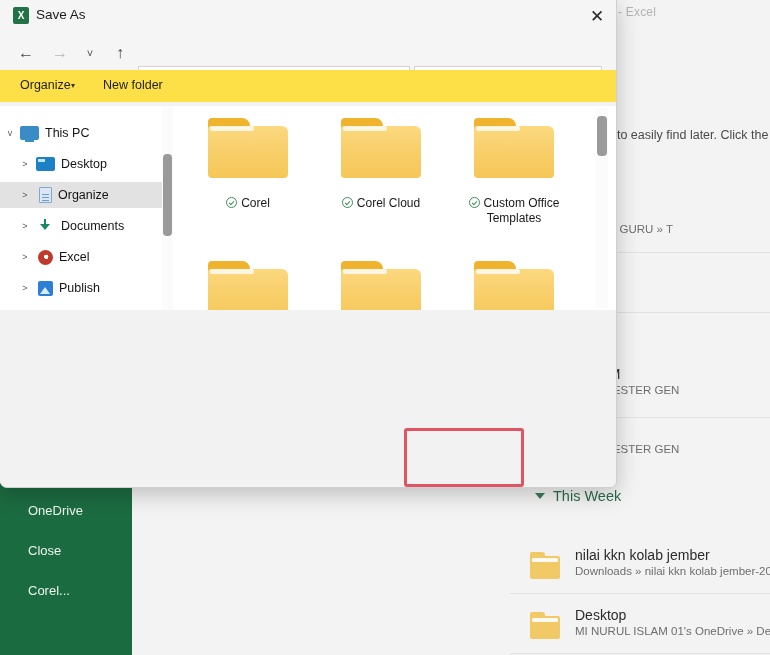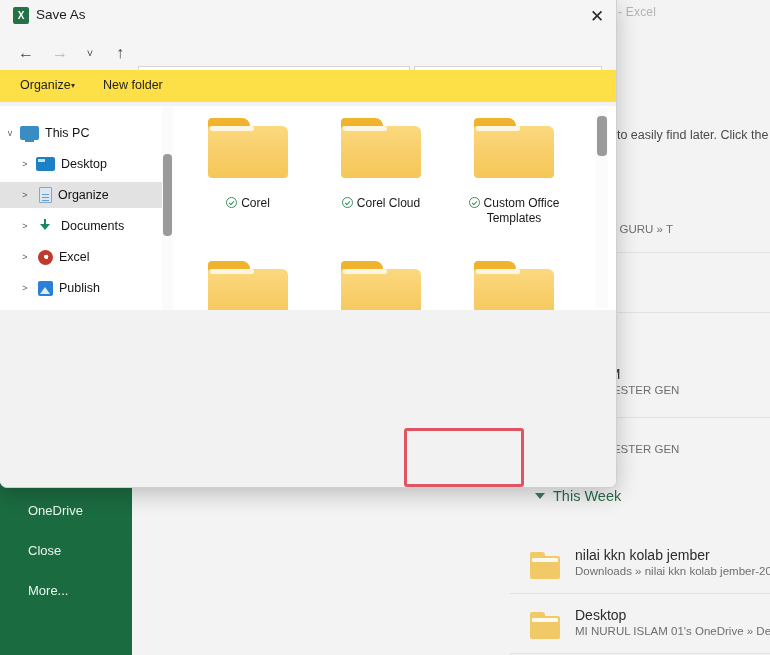--- a/index.html
+++ b/index.html
@@ -270,21 +270,21 @@
 
   <div class="bg">
     <div class="bg-titlebar">
       <div class="bg-title-text">- Excel</div>
     </div>
     <div class="bg-body"></div>
     <div class="bg-green-rail"></div>
 
     <div class="bg-green-item" style="top:503px">OneDrive</div>
     <div class="bg-green-item" style="top:543px">Close</div>
-    <div class="bg-green-item" style="top:583px">More...</div>
+    <div class="bg-green-item" style="top:583px">Corel...</div>
 
     <div class="bg-hint-text">t to easily find later. Click the p</div>
 
     <div class="bg-pane">
 
       <div class="recent-row" style="top:178px">
         <div class="recent-title">TANG</div>
         <div class="recent-sub">A 2022-2023 » DATA GURU » T</div>
       </div>
       <div class="recent-rule" style="top:225px"></div>

